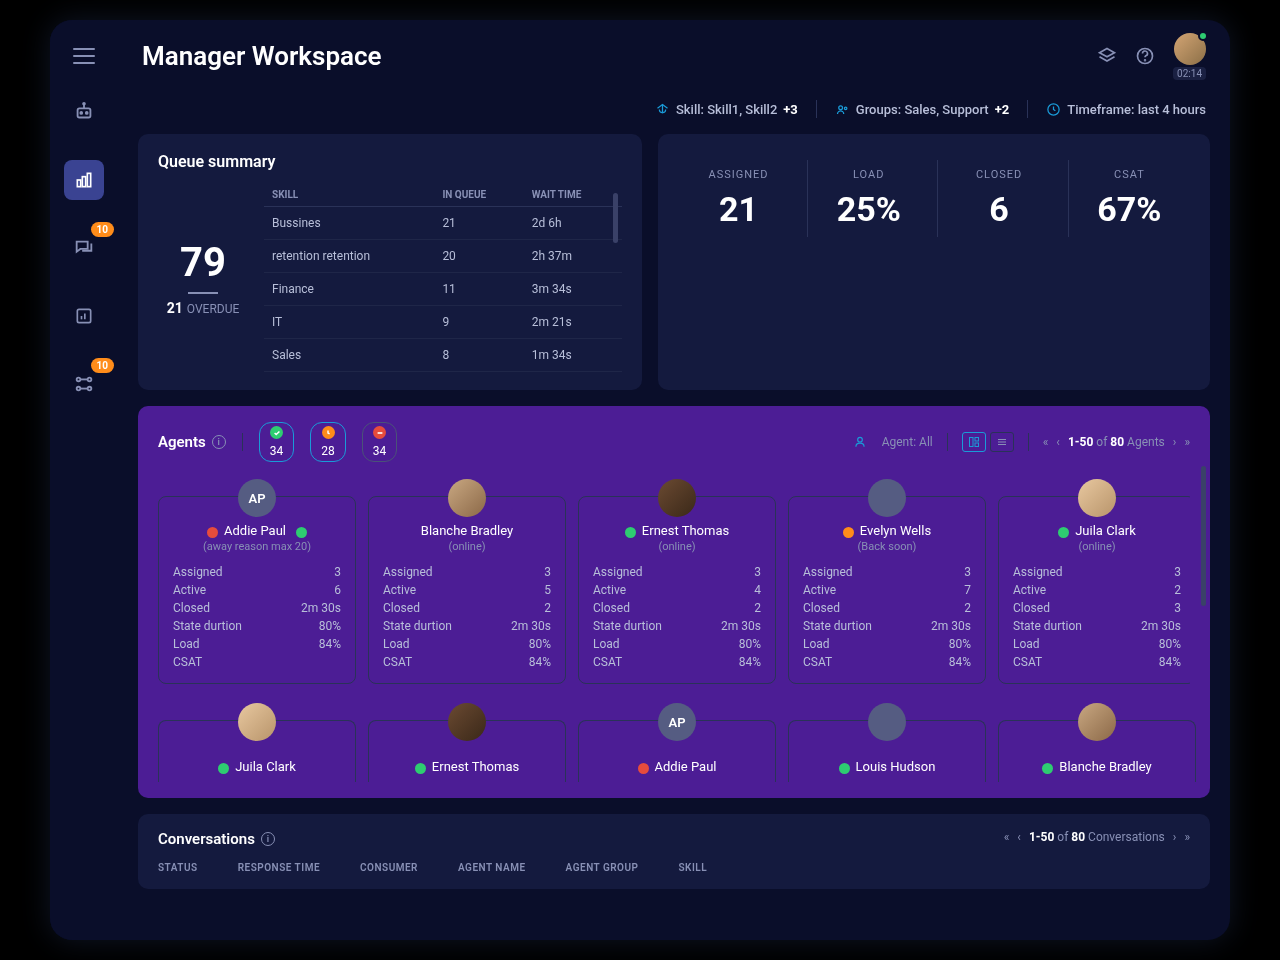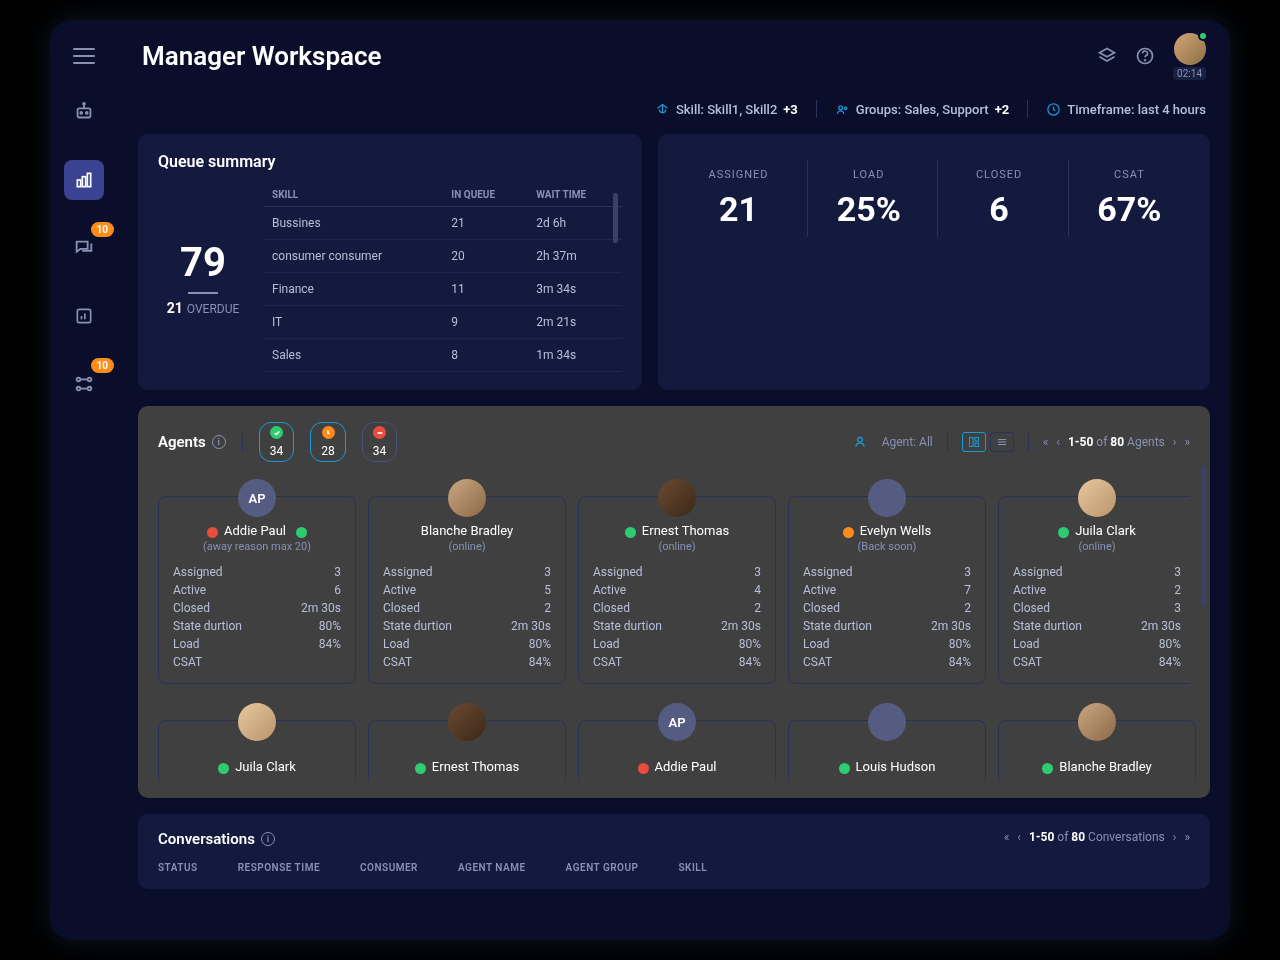--- a/index.html
+++ b/index.html
@@ -38,21 +38,21 @@
 .queue-table table { width: 100%; border-collapse: collapse; }
 .queue-table th { text-align: left; color: #8890b5; font-size: 10px; padding: 6px 8px; border-bottom: 1px solid #2a3258; }
 .queue-table td { padding: 9px 8px; border-bottom: 1px solid #1f2648; }
 .activity-grid { display: flex; gap: 8px; margin-top: 8px; }
 .activity-cell { flex: 1; text-align: center; border-left: 1px solid #2a3258; padding: 8px 4px; }
 .activity-cell:first-child { border-left: none; }
 .activity-label { font-size: 11px; color: #8890b5; letter-spacing: 1px; margin-bottom: 8px; }
 .activity-value { font-size: 34px; font-weight: 700; color: #fff; }
 .activity-overdue { font-size: 12px; color: #8890b5; margin-top: 14px; }
 .activity-overdue b { color: #fff; font-size: 14px; margin-right: 4px; }
-.panel-agents { background: #404040; border-radius: 10px; padding: 16px 20px; }
+.panel-agents { background: #4c1d95; border-radius: 10px; padding: 16px 20px; }
 .agents-header { display: flex; align-items: center; gap: 16px; margin-bottom: 16px; }
 .agents-title { font-size: 15px; font-weight: 600; color: #fff; display: flex; align-items: center; gap: 6px; }
 .info-icon { width: 14px; height: 14px; border: 1px solid #8890b5; border-radius: 50%; display: inline-flex; align-items: center; justify-content: center; font-size: 9px; color: #8890b5; }
 .vdiv { width: 1px; height: 18px; background: #2a3258; }
 .pill { display: inline-flex; align-items: center; gap: 5px; padding: 3px 10px; border-radius: 12px; font-size: 12px; border: 1px solid transparent; cursor: pointer; flex-direction: column; }
 .pill-green { color: #2ecc71; border-color: #1a9bd8; }
 .pill-orange { color: #ff8c1a; border-color: #1a9bd8; }
 .pill-red { color: #e74c3c; border-color: #4a5278; }
 .pill-dot { width: 13px; height: 13px; border-radius: 50%; display: inline-flex; align-items: center; justify-content: center; }
 .pill-green .pill-dot { background: #2ecc71; }
@@ -217,21 +217,21 @@
                   <th>WAIT TIME</th>
                 </tr>
                   </thead>
                 <tbody id="queue-rows">
                     <tr>
                       <td>Bussines</td>
                       <td>21</td>
                       <td>2d 6h</td>
                     </tr>
                     <tr>
-                      <td>consumer consumer</td>
+                      <td>retention retention</td>
                       <td>20</td>
                       <td>2h 37m</td>
                     </tr>
                     <tr>
                       <td>Finance</td>
                       <td>11</td>
                       <td>3m 34s</td>
                     </tr>
                     <tr>
                       <td>IT</td>

